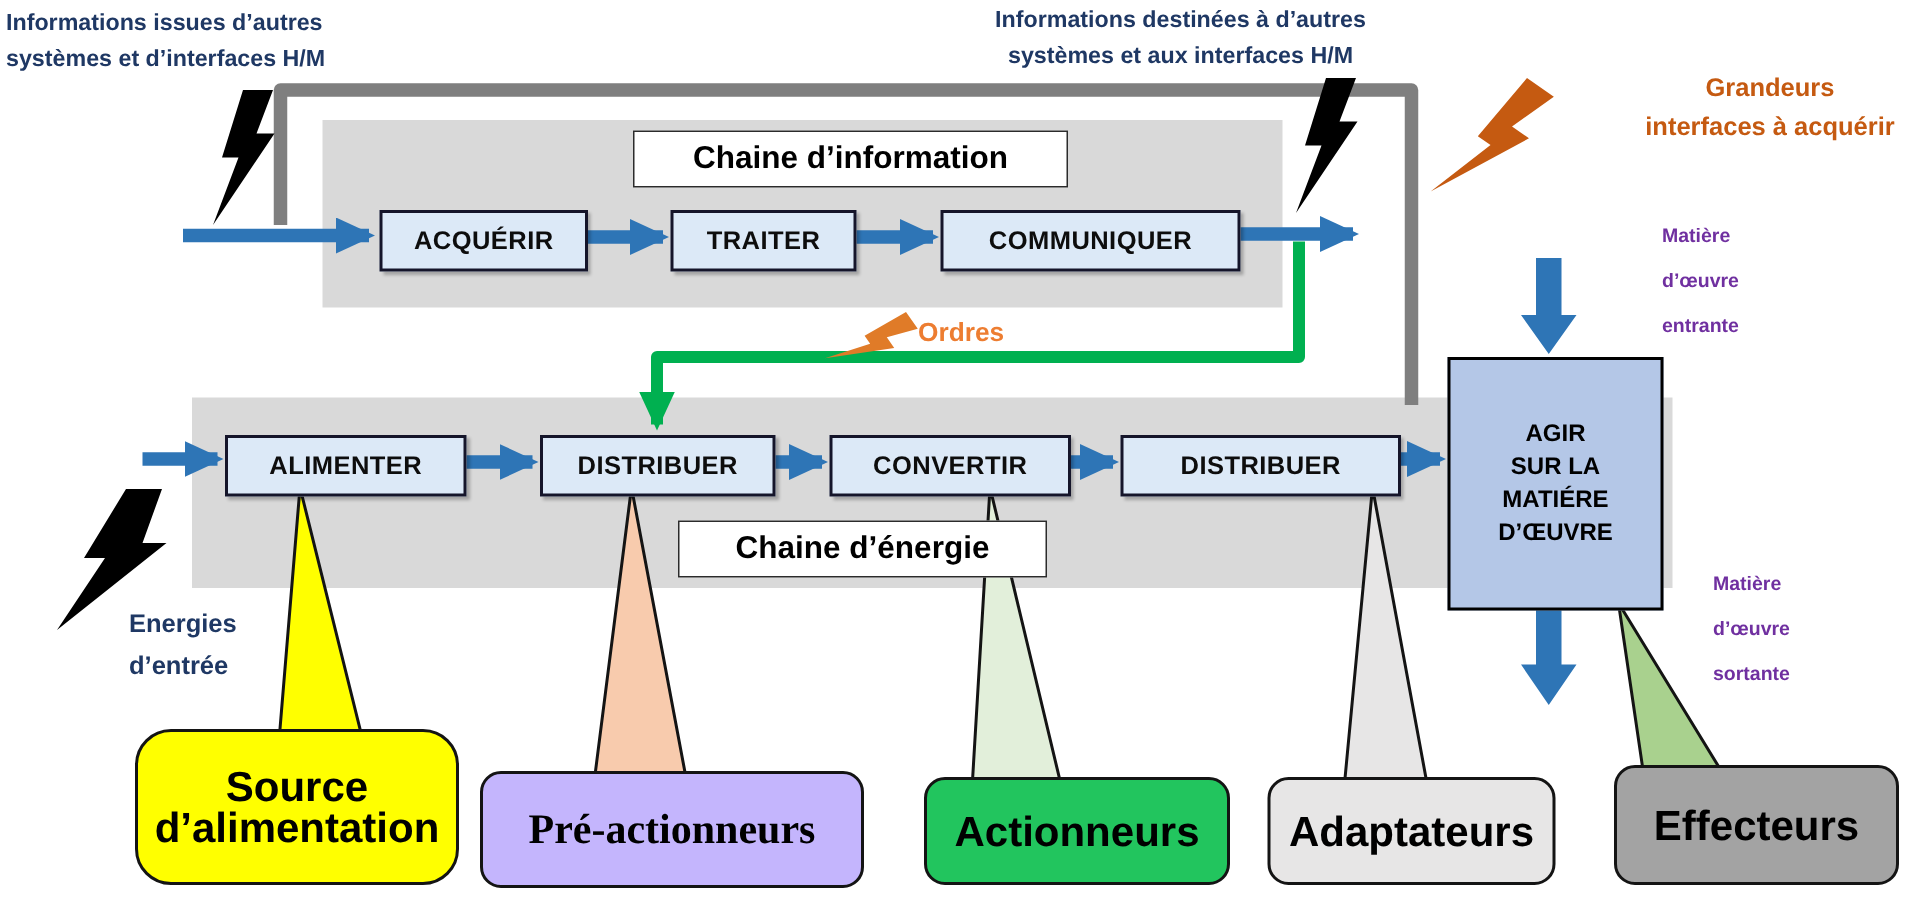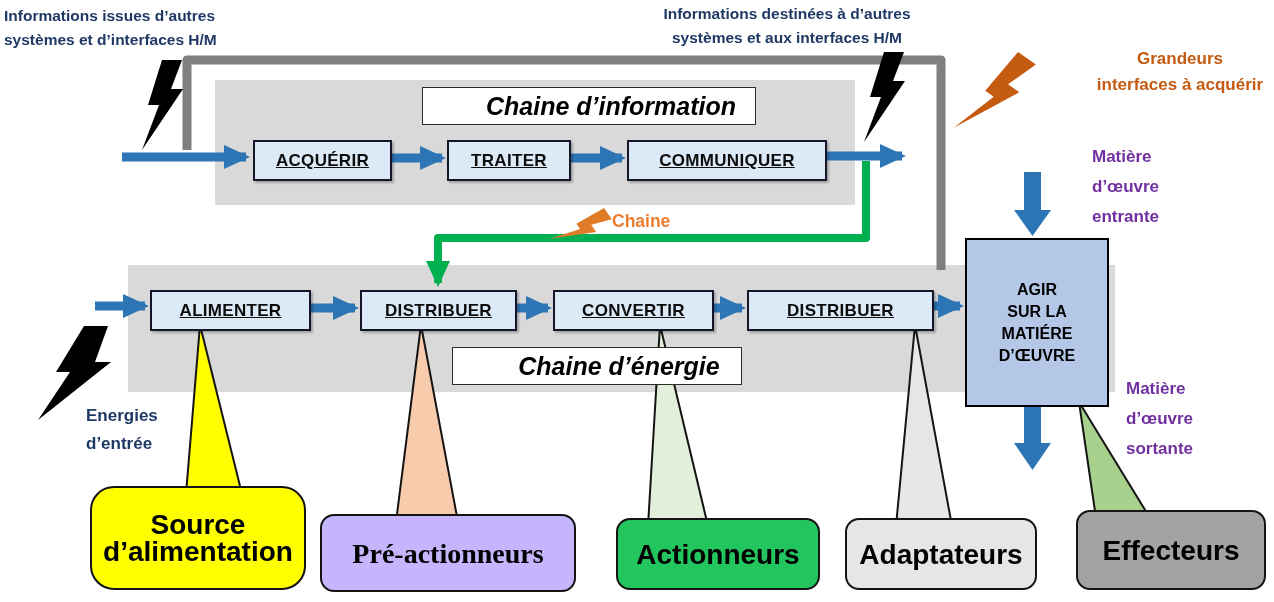--- a/index.html
+++ b/index.html
@@ -7,45 +7,44 @@
     position:relative;width:1274px;height:602px;background:#ffffff;
     font-family:"Liberation Sans",sans-serif;overflow:hidden;
   }
   .chainbg{position:absolute;background:#d9d9d9;z-index:1;}
   #svg-layer{position:absolute;left:0;top:0;z-index:2;}
   .block{
     position:absolute;z-index:3;background:#dce9f7;border:2px solid #15152a;
     display:flex;align-items:center;justify-content:center;
     font-weight:bold;font-size:17px;color:#0d0d0d;letter-spacing:.3px;
     box-shadow:2px 2px 2px rgba(0,0,0,.25);
-    text-decoration:underline;
   }
   .chain-label{
     position:absolute;z-index:3;background:#ffffff;border:1.5px solid #2b2b2b;
     display:flex;align-items:center;justify-content:center;
-    font-weight:bold;font-style:italic;font-size:25px;color:#000;padding-left:44px;
+    font-weight:bold;font-size:21px;color:#000;
   }
   .agir{
     position:absolute;z-index:3;left:965px;top:238px;width:140px;height:165px;
     background:#b4c7e7;border:2.5px solid #000;display:flex;align-items:center;justify-content:center;
     font-weight:bold;font-size:16px;line-height:22px;color:#000;text-align:center;white-space:pre-line;
   }
   .callout{
     position:absolute;z-index:4;border:2px solid #141414;border-radius:14px;
     display:flex;align-items:center;justify-content:center;text-align:center;
     font-weight:bold;font-size:28px;color:#000;white-space:pre-line;line-height:27px;
   }
   .c1{left:90px;top:486px;width:212px;height:100px;background:#ffff00;border-radius:24px;}
   .c2{left:320px;top:514px;width:252px;height:74px;background:#c4b5fd;font-family:Liberation Serif, serif;}
   .c3{left:616px;top:518px;width:200px;height:68px;background:#22c55e;}
   .c4{left:845px;top:518px;width:188px;height:68px;background:#e7e6e6;}
   .c5{left:1076px;top:510px;width:186px;height:76px;background:#a3a3a3;}
   .ann{position:absolute;z-index:5;font-weight:bold;white-space:pre-line;}
   .ann-blue{color:#1f3864;font-size:15.5px;line-height:24px;}
-  .ann-purple{color:#7030a0;font-size:17px;line-height:30px;}
+  .ann-purple{color:#7030a0;font-size:13px;line-height:30px;margin-left:16px;}
   .ann-orange{color:#c55a11;font-size:17px;line-height:26px;text-align:center;}
   .ann-ordres{color:#ed7d31;font-size:17.5px;}
 </style>
 </head>
 <body>
 
 <div id="canvas">
 
   <div class="chainbg" style="left:215px;top:80px;width:640px;height:125px"></div>
   <div class="chainbg" style="left:128px;top:265px;width:987px;height:127px"></div>
@@ -122,20 +121,20 @@
 
   <div class="ann ann-blue" style="left:4px;top:4px;width:300px">Informations issues d’autres
 systèmes et d’interfaces H/M</div>
   <div class="ann ann-blue" style="left:622px;top:2px;width:330px;text-align:center">Informations destinées à d’autres
 systèmes et aux interfaces H/M</div>
   <div class="ann ann-orange" style="left:1088px;top:46px;width:184px">Grandeurs
 interfaces à acquérir</div>
   <div class="ann ann-purple" style="left:1092px;top:142px">Matière
 d’œuvre
 entrante</div>
-  <div class="ann ann-ordres" style="left:612px;top:211px">Chaine</div>
+  <div class="ann ann-ordres" style="left:612px;top:211px">Ordres</div>
   <div class="ann ann-blue" style="left:86px;top:402px;font-size:17px;line-height:28px">Energies
 d’entrée</div>
   <div class="ann ann-purple" style="left:1126px;top:374px">Matière
 d’œuvre
 sortante</div>
 
 </div>
 
 </body></html>

